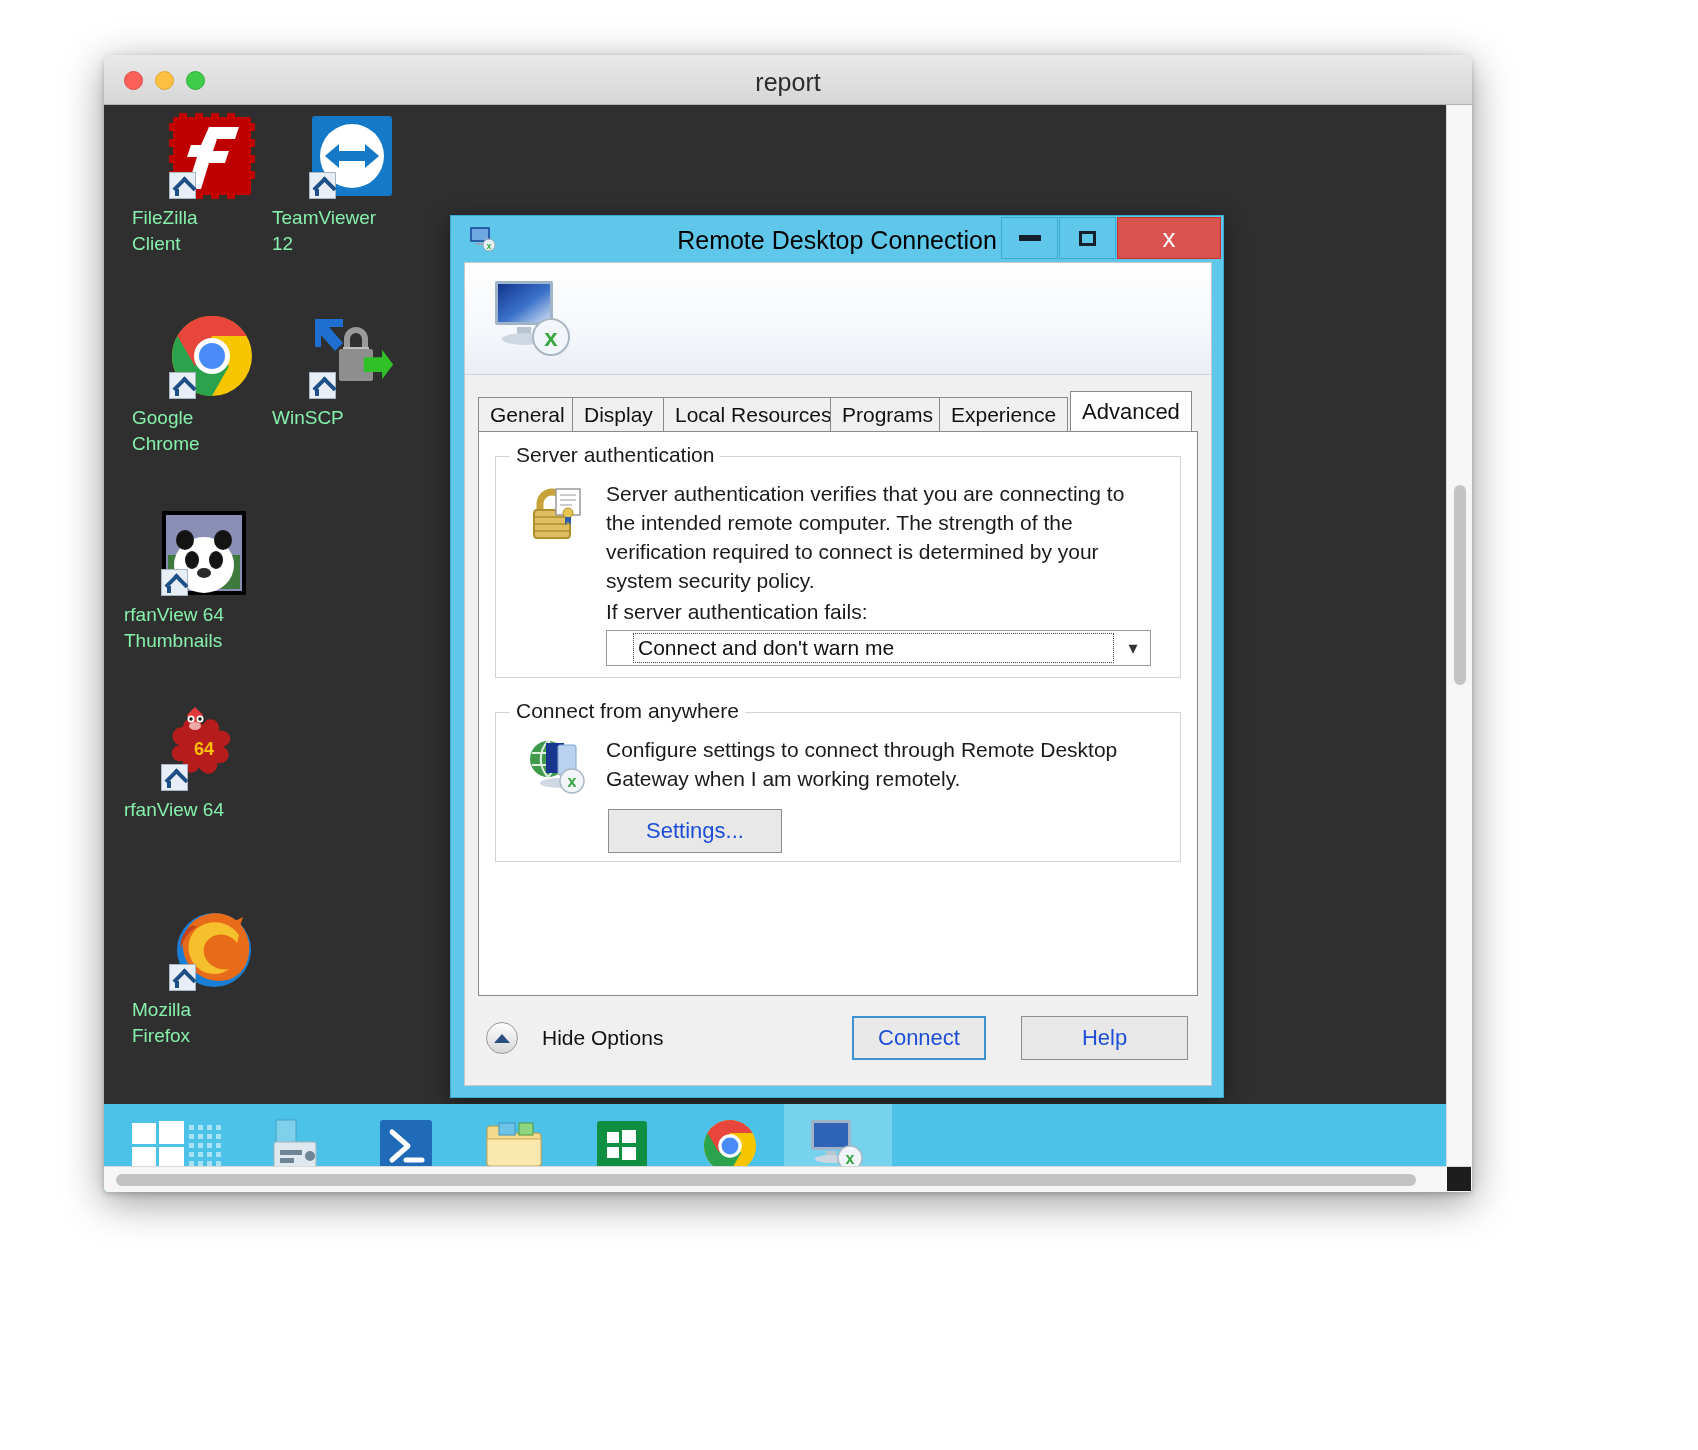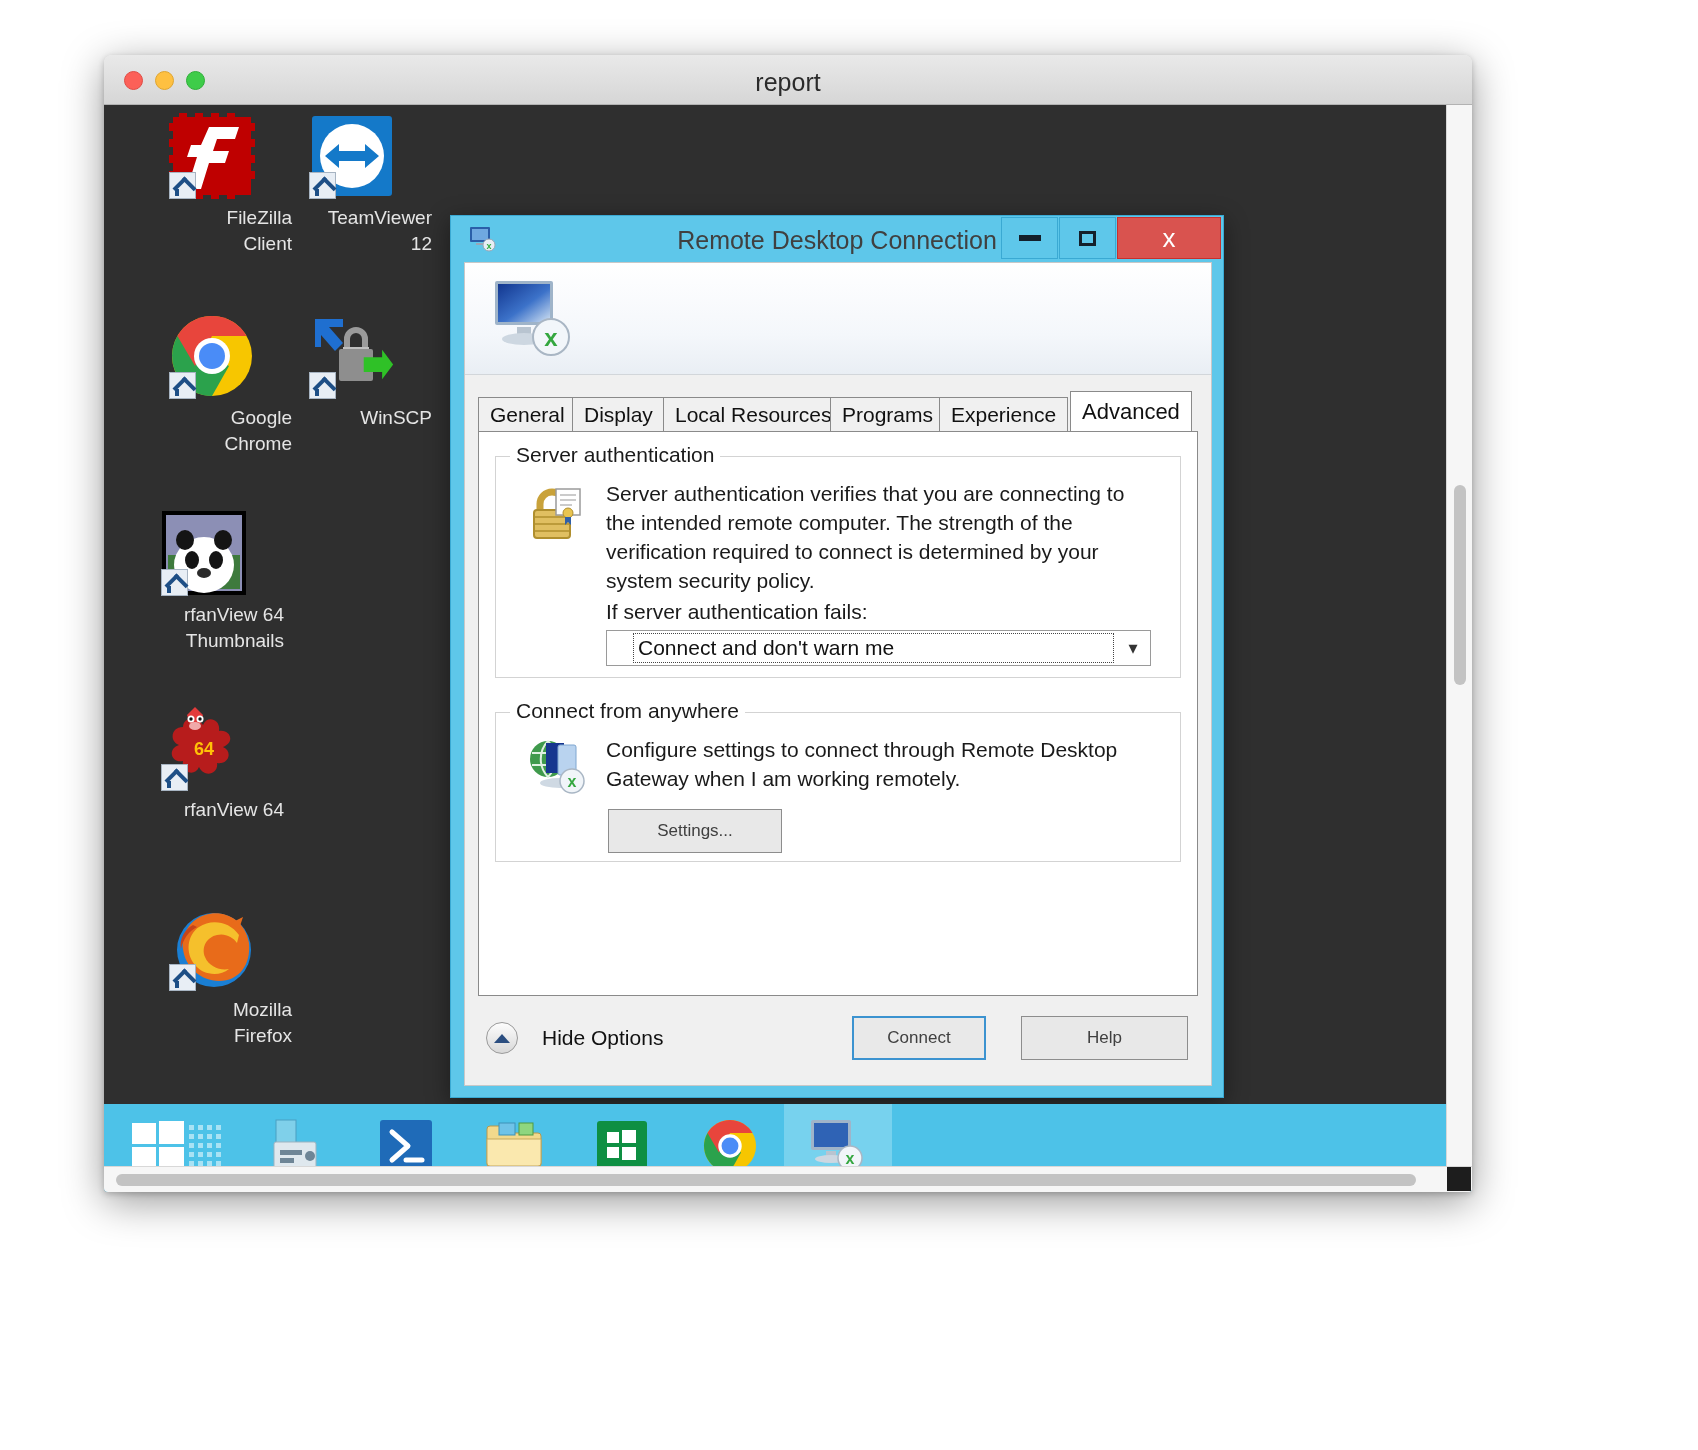--- a/index.html
+++ b/index.html
@@ -74,22 +74,22 @@
   }
   #corner-box {
     position: absolute; right: 1px; bottom: 1px;
     width: 24px; height: 24px; background: #1d1d1d;
   }
 
   
   .desk-icon {
     position: absolute;
     width: 160px;
-    text-align: right;
-    color: #e5e5e5;
+    text-align: left;
+    color: #86efac;
     font-size: 19px;
     line-height: 26px;
     font-family: "Liberation Sans", sans-serif;
   }
   .desk-icon .glyph {
     position: relative;
     width: 86px; height: 86px;
     margin: 0 auto 6px auto;
   }
   .shortcut-arrow {
@@ -138,21 +138,21 @@
     box-shadow: 0 6px 22px rgba(0,0,0,0.42);
   }
   #rdc-titlebar {
     position: relative;
     height: 46px;
     background: #5ec7ea;
   }
   #rdc-titlebar .apptitle {
     position: absolute; left: 0; right: 0; top: 10px;
     text-align: center;
-    font-size: 25px; color: #404040;
+    font-size: 25px; color: #000000;
   }
   #rdc-appicon { position: absolute; left: 18px; top: 10px; width: 28px; height: 26px; }
   .winbtn {
     position: absolute; top: 1px;
     height: 42px; width: 57px;
     display: flex; align-items: center; justify-content: center;
     border: 1px solid #3aa9d3;
     background: #5ec7ea;
     font-size: 22px; color: #14202b;
   }
@@ -256,22 +256,22 @@
   }
   .combo .arrow {
     width: 34px; height: 100%;
     display: flex; align-items: center; justify-content: center;
     font-size: 18px; color: #333333;
   }
 
   .winbutton {
     background: #e8e8e8;
     border: 1px solid #8d8d8d;
-    font-size: 17px;
-    color: #404040;
+    font-size: 22px;
+    color: #1d4ed8;
     display: flex; align-items: center; justify-content: center;
   }
   .winbutton.default { border: 2px solid #3c93d0; background: #e9e9e9; }
 
   #rdc-footer {
     position: absolute;
     left: 13px; bottom: 13px;
     width: 720px; height: 60px;
   }
   #hide-options {

